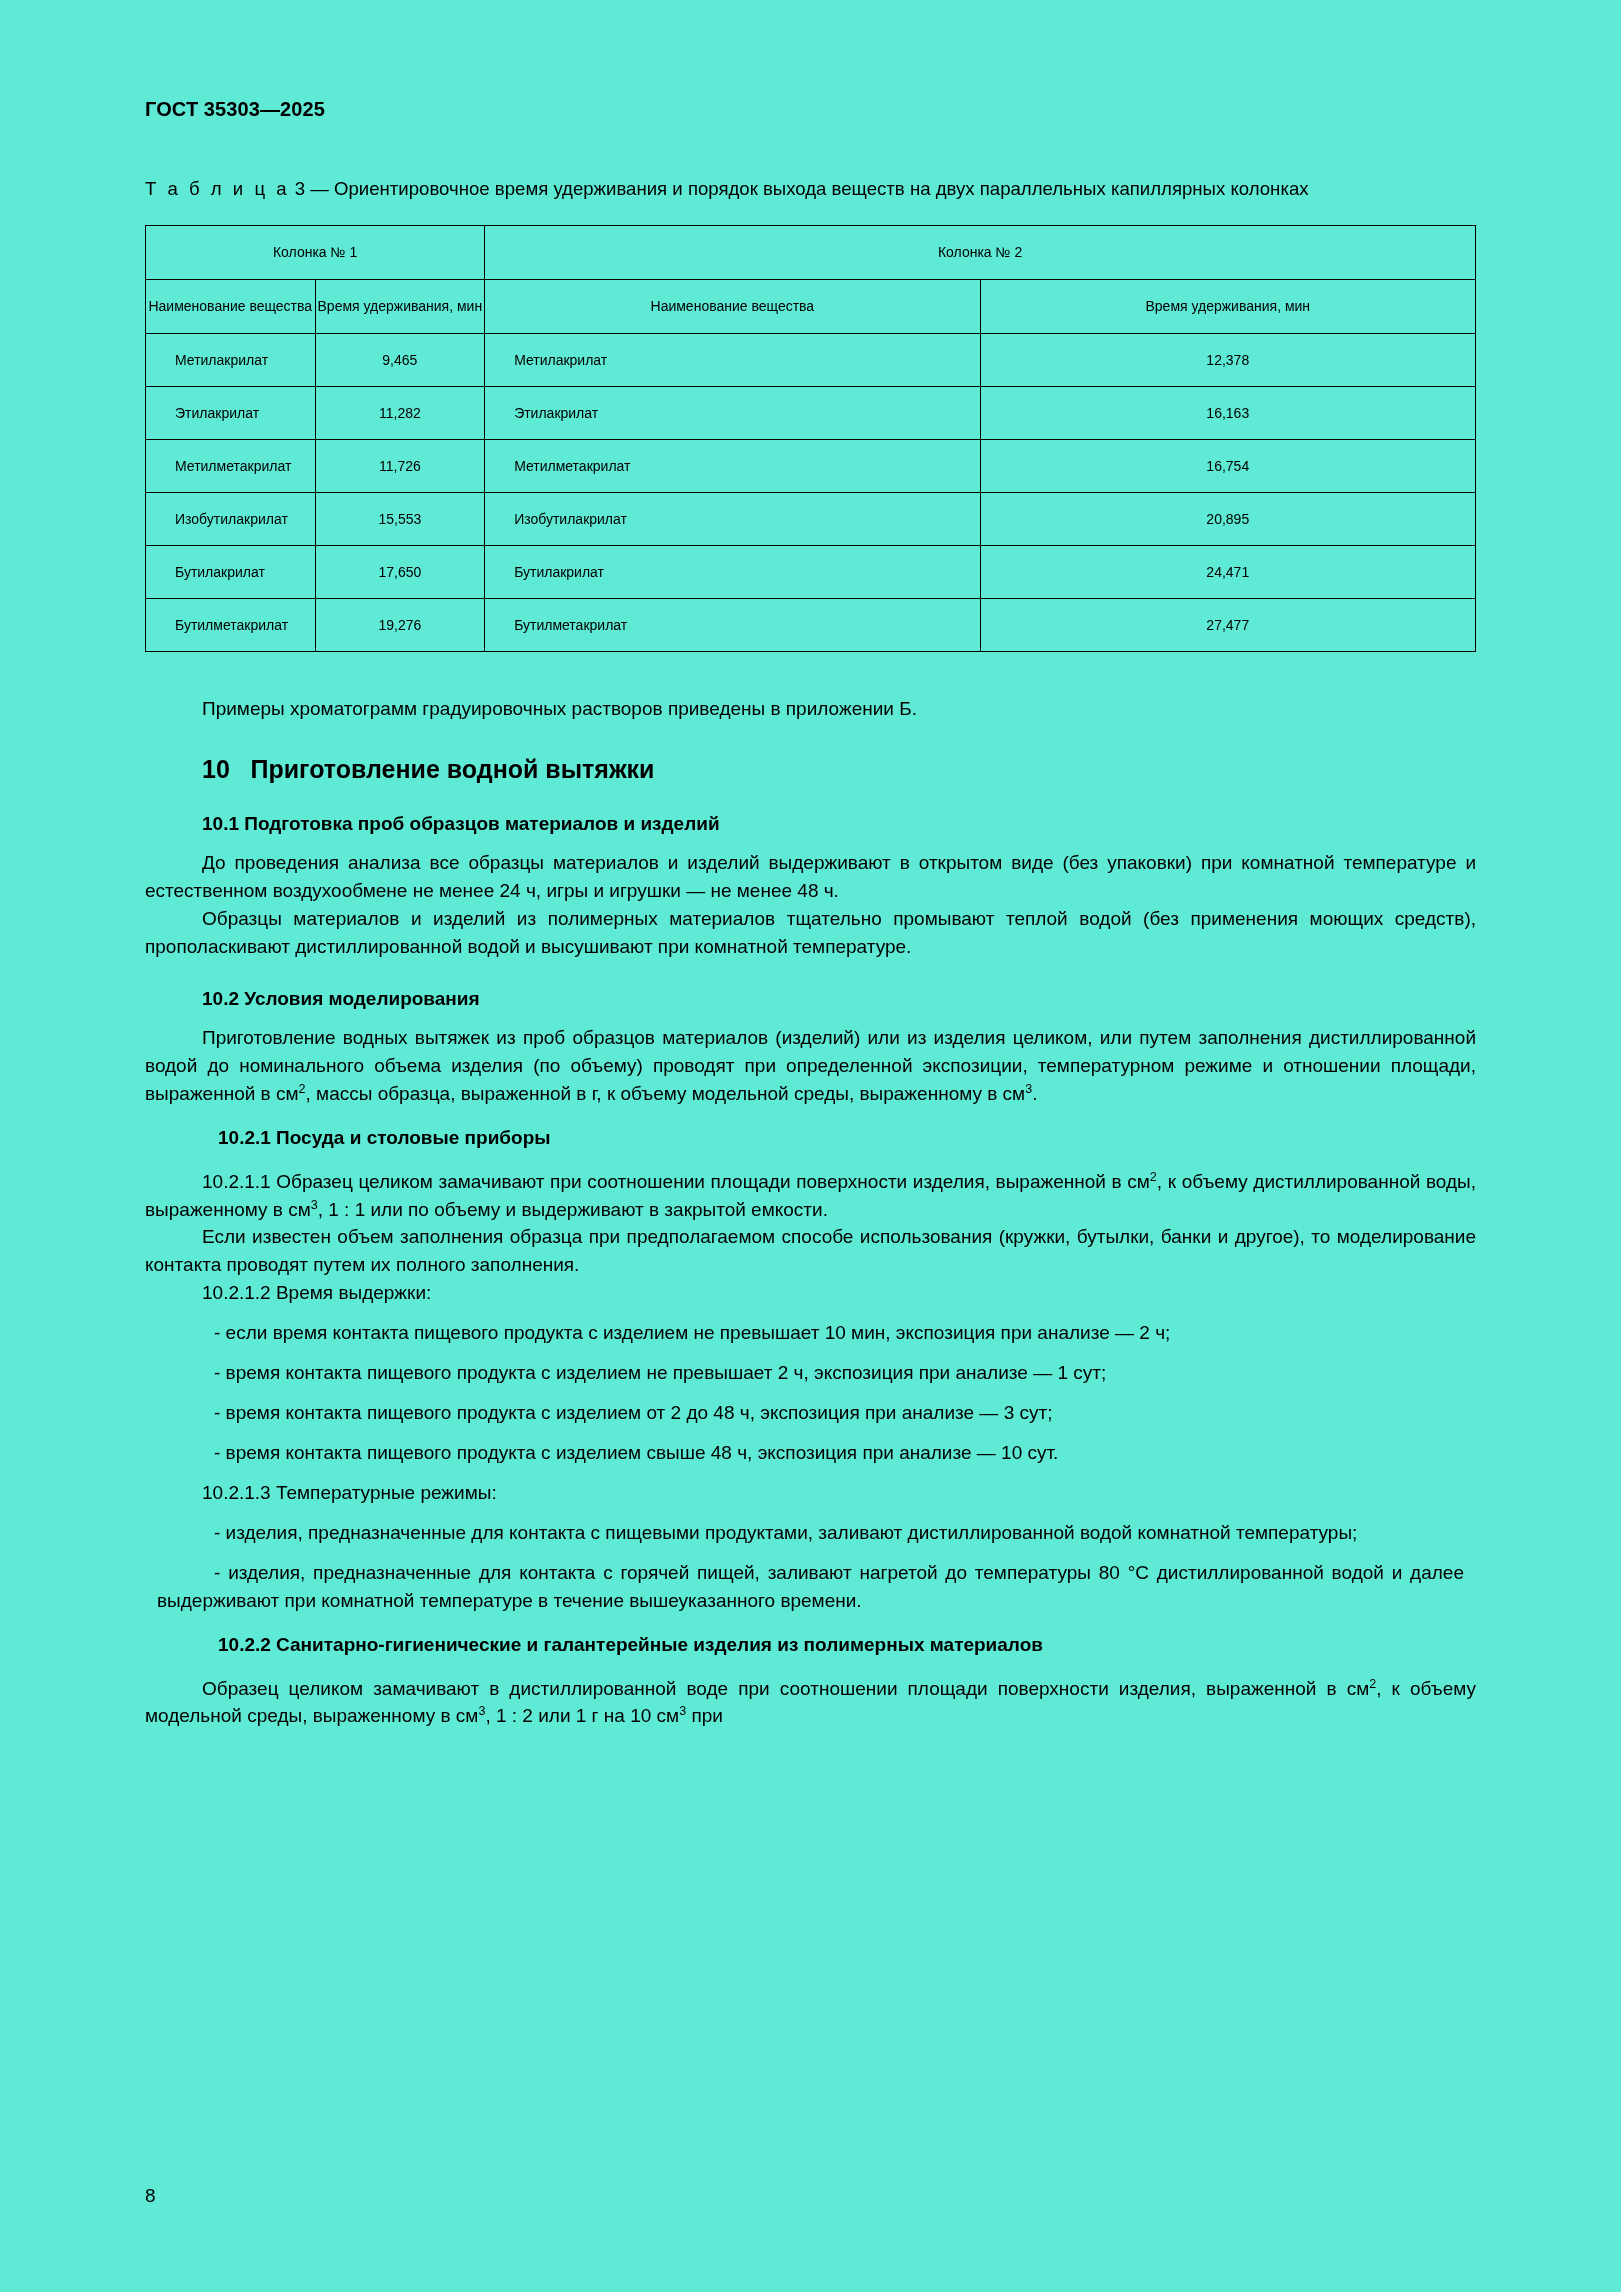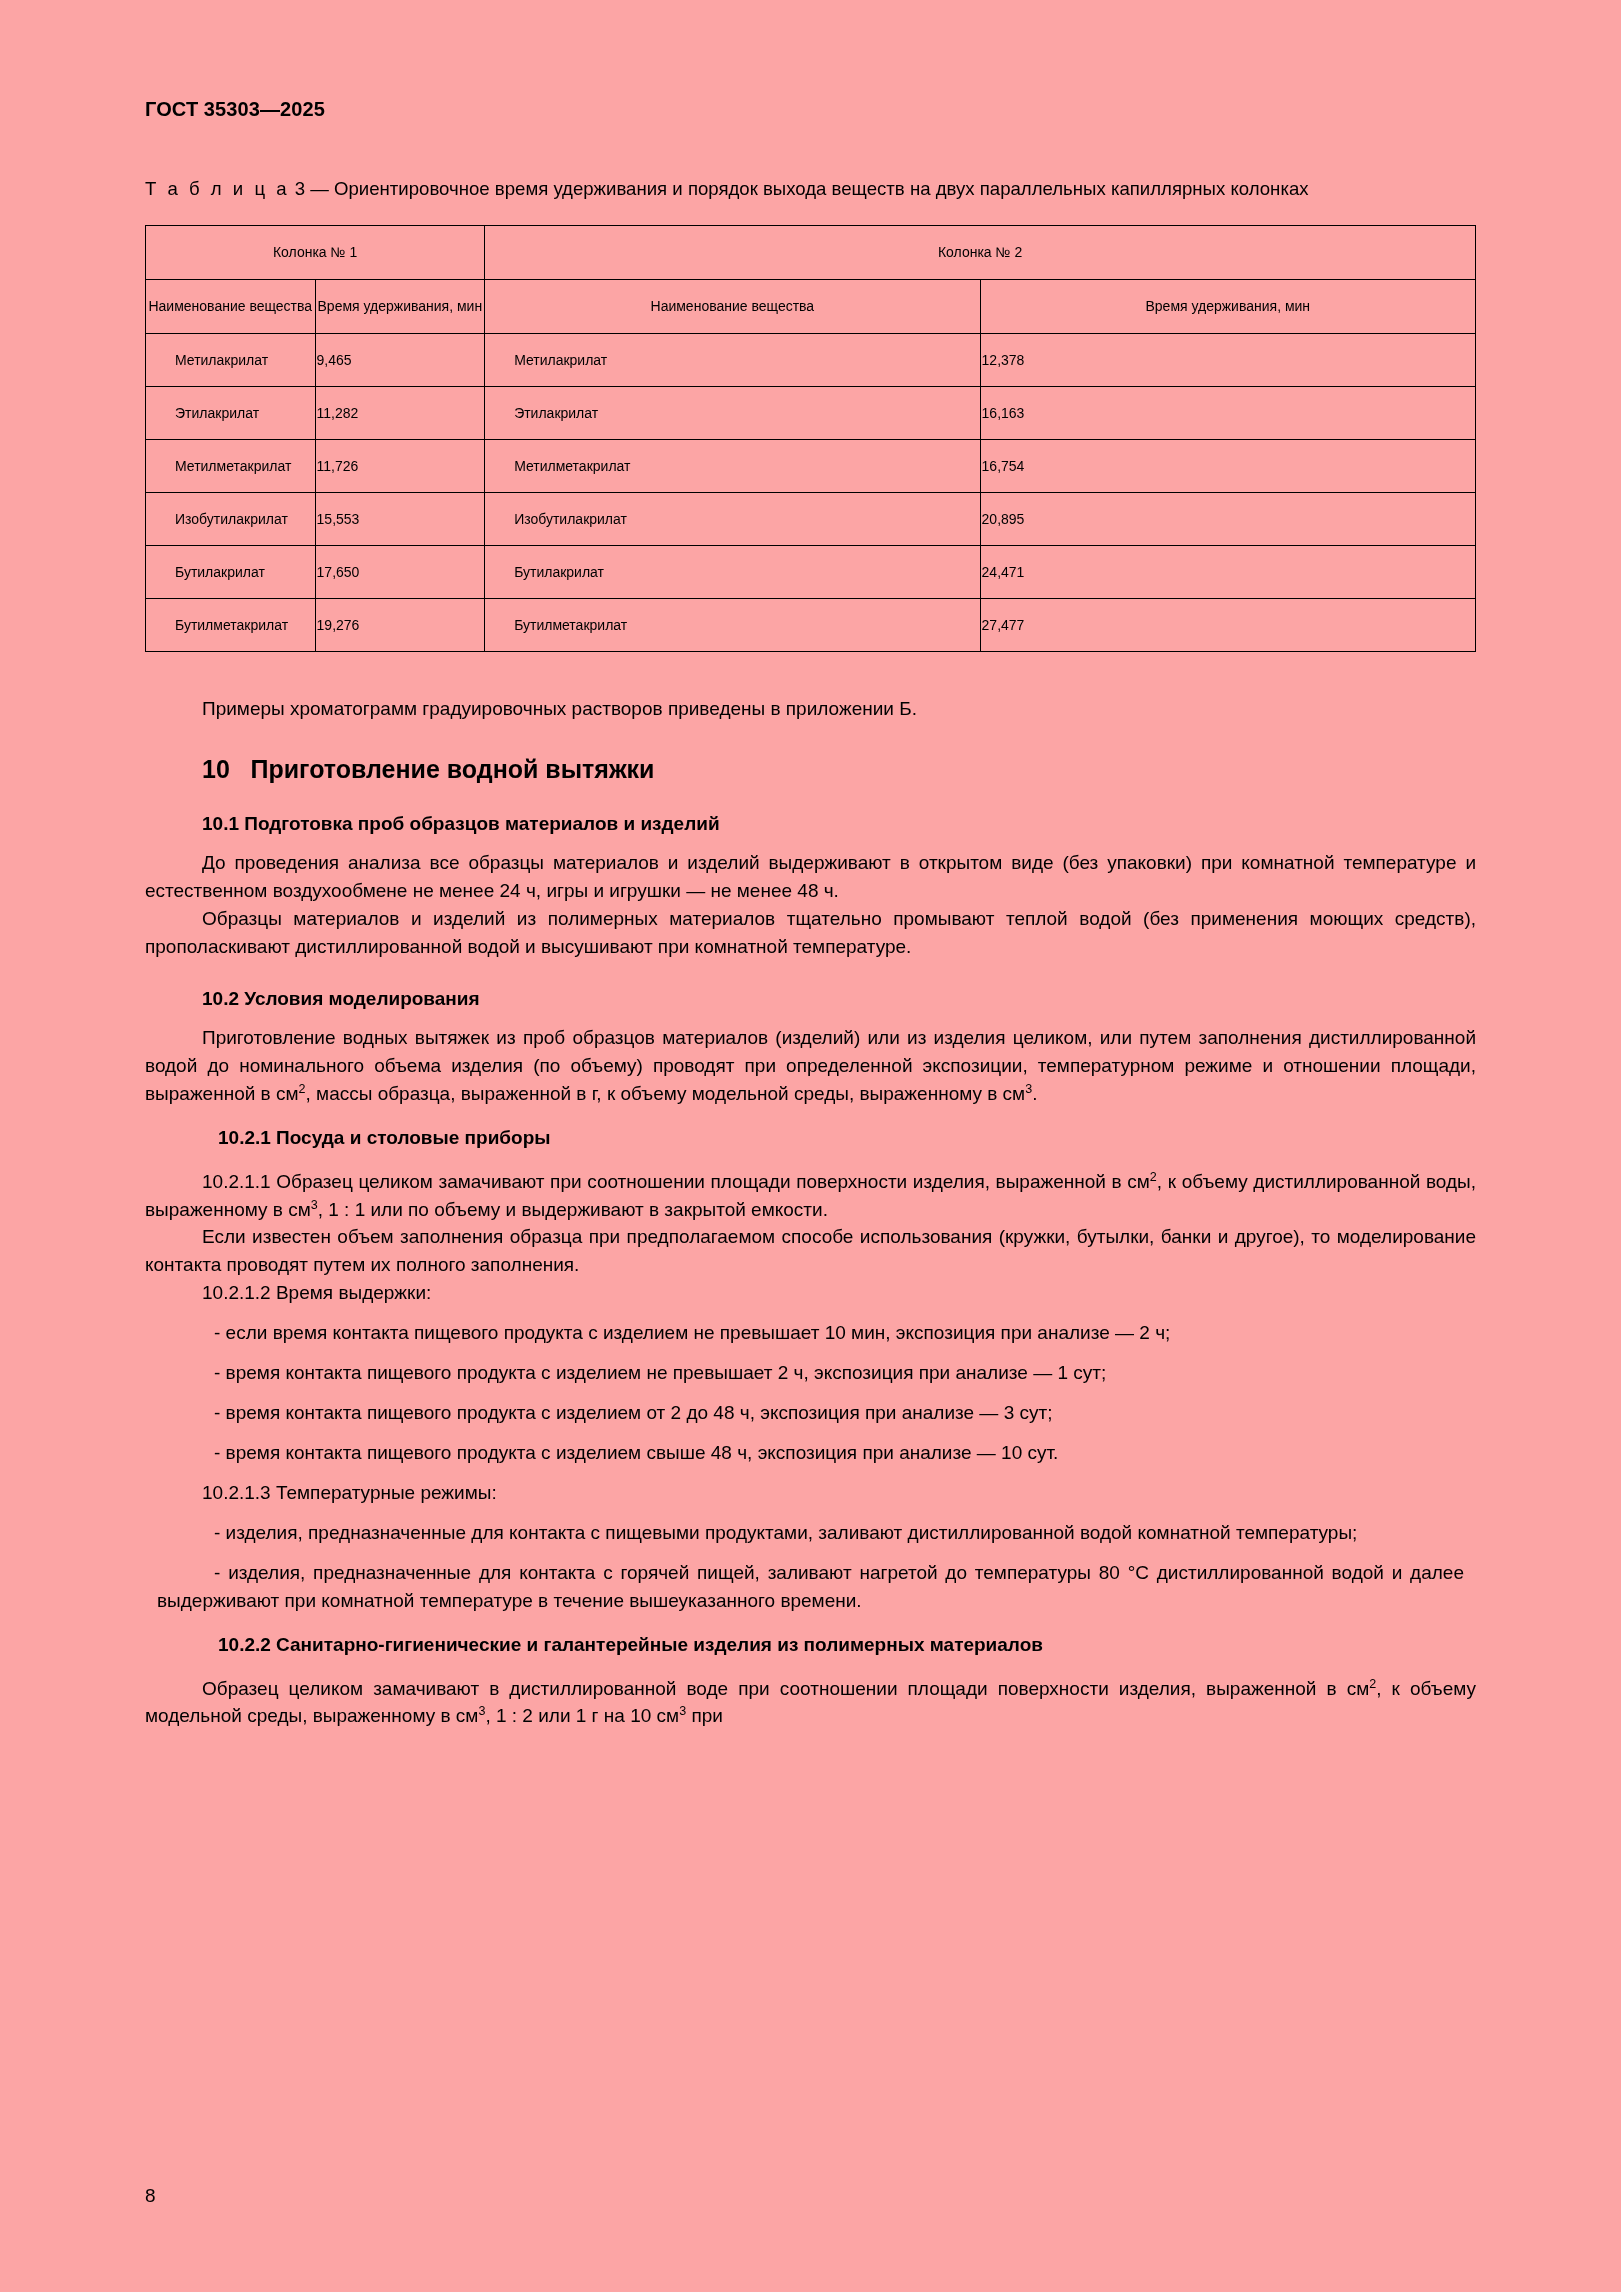--- a/index.html
+++ b/index.html
@@ -8,21 +8,21 @@
     background: #ffffff;
   }
   body {
     font-family: "Liberation Sans", sans-serif;
     color: #000000;
   }
   .page {
     position: relative;
     width: 1621px;
     height: 2293px;
-    background: #fca5a5;
+    background: #5eead4;
     box-sizing: border-box;
     padding: 98px 145px 0 145px;
     overflow: hidden;
   }
   .running-head {
     font-size: 20px;
     font-weight: bold;
     letter-spacing: 0.1px;
     margin: 0 0 55px 0;
   }
@@ -62,20 +62,21 @@
     vertical-align: middle;
     font-size: 17.6px;
   }
   .cell-name {
     text-align: left;
     padding: 0 0 0 29px;
     height: 50px;
     vertical-align: middle;
   }
   .cell-val {
+    text-align: center;
     height: 50px;
     vertical-align: middle;
   }
 
   
   p.para {
     font-size: 19px;
     line-height: 1.47;
     margin: 0;
     text-align: justify;

